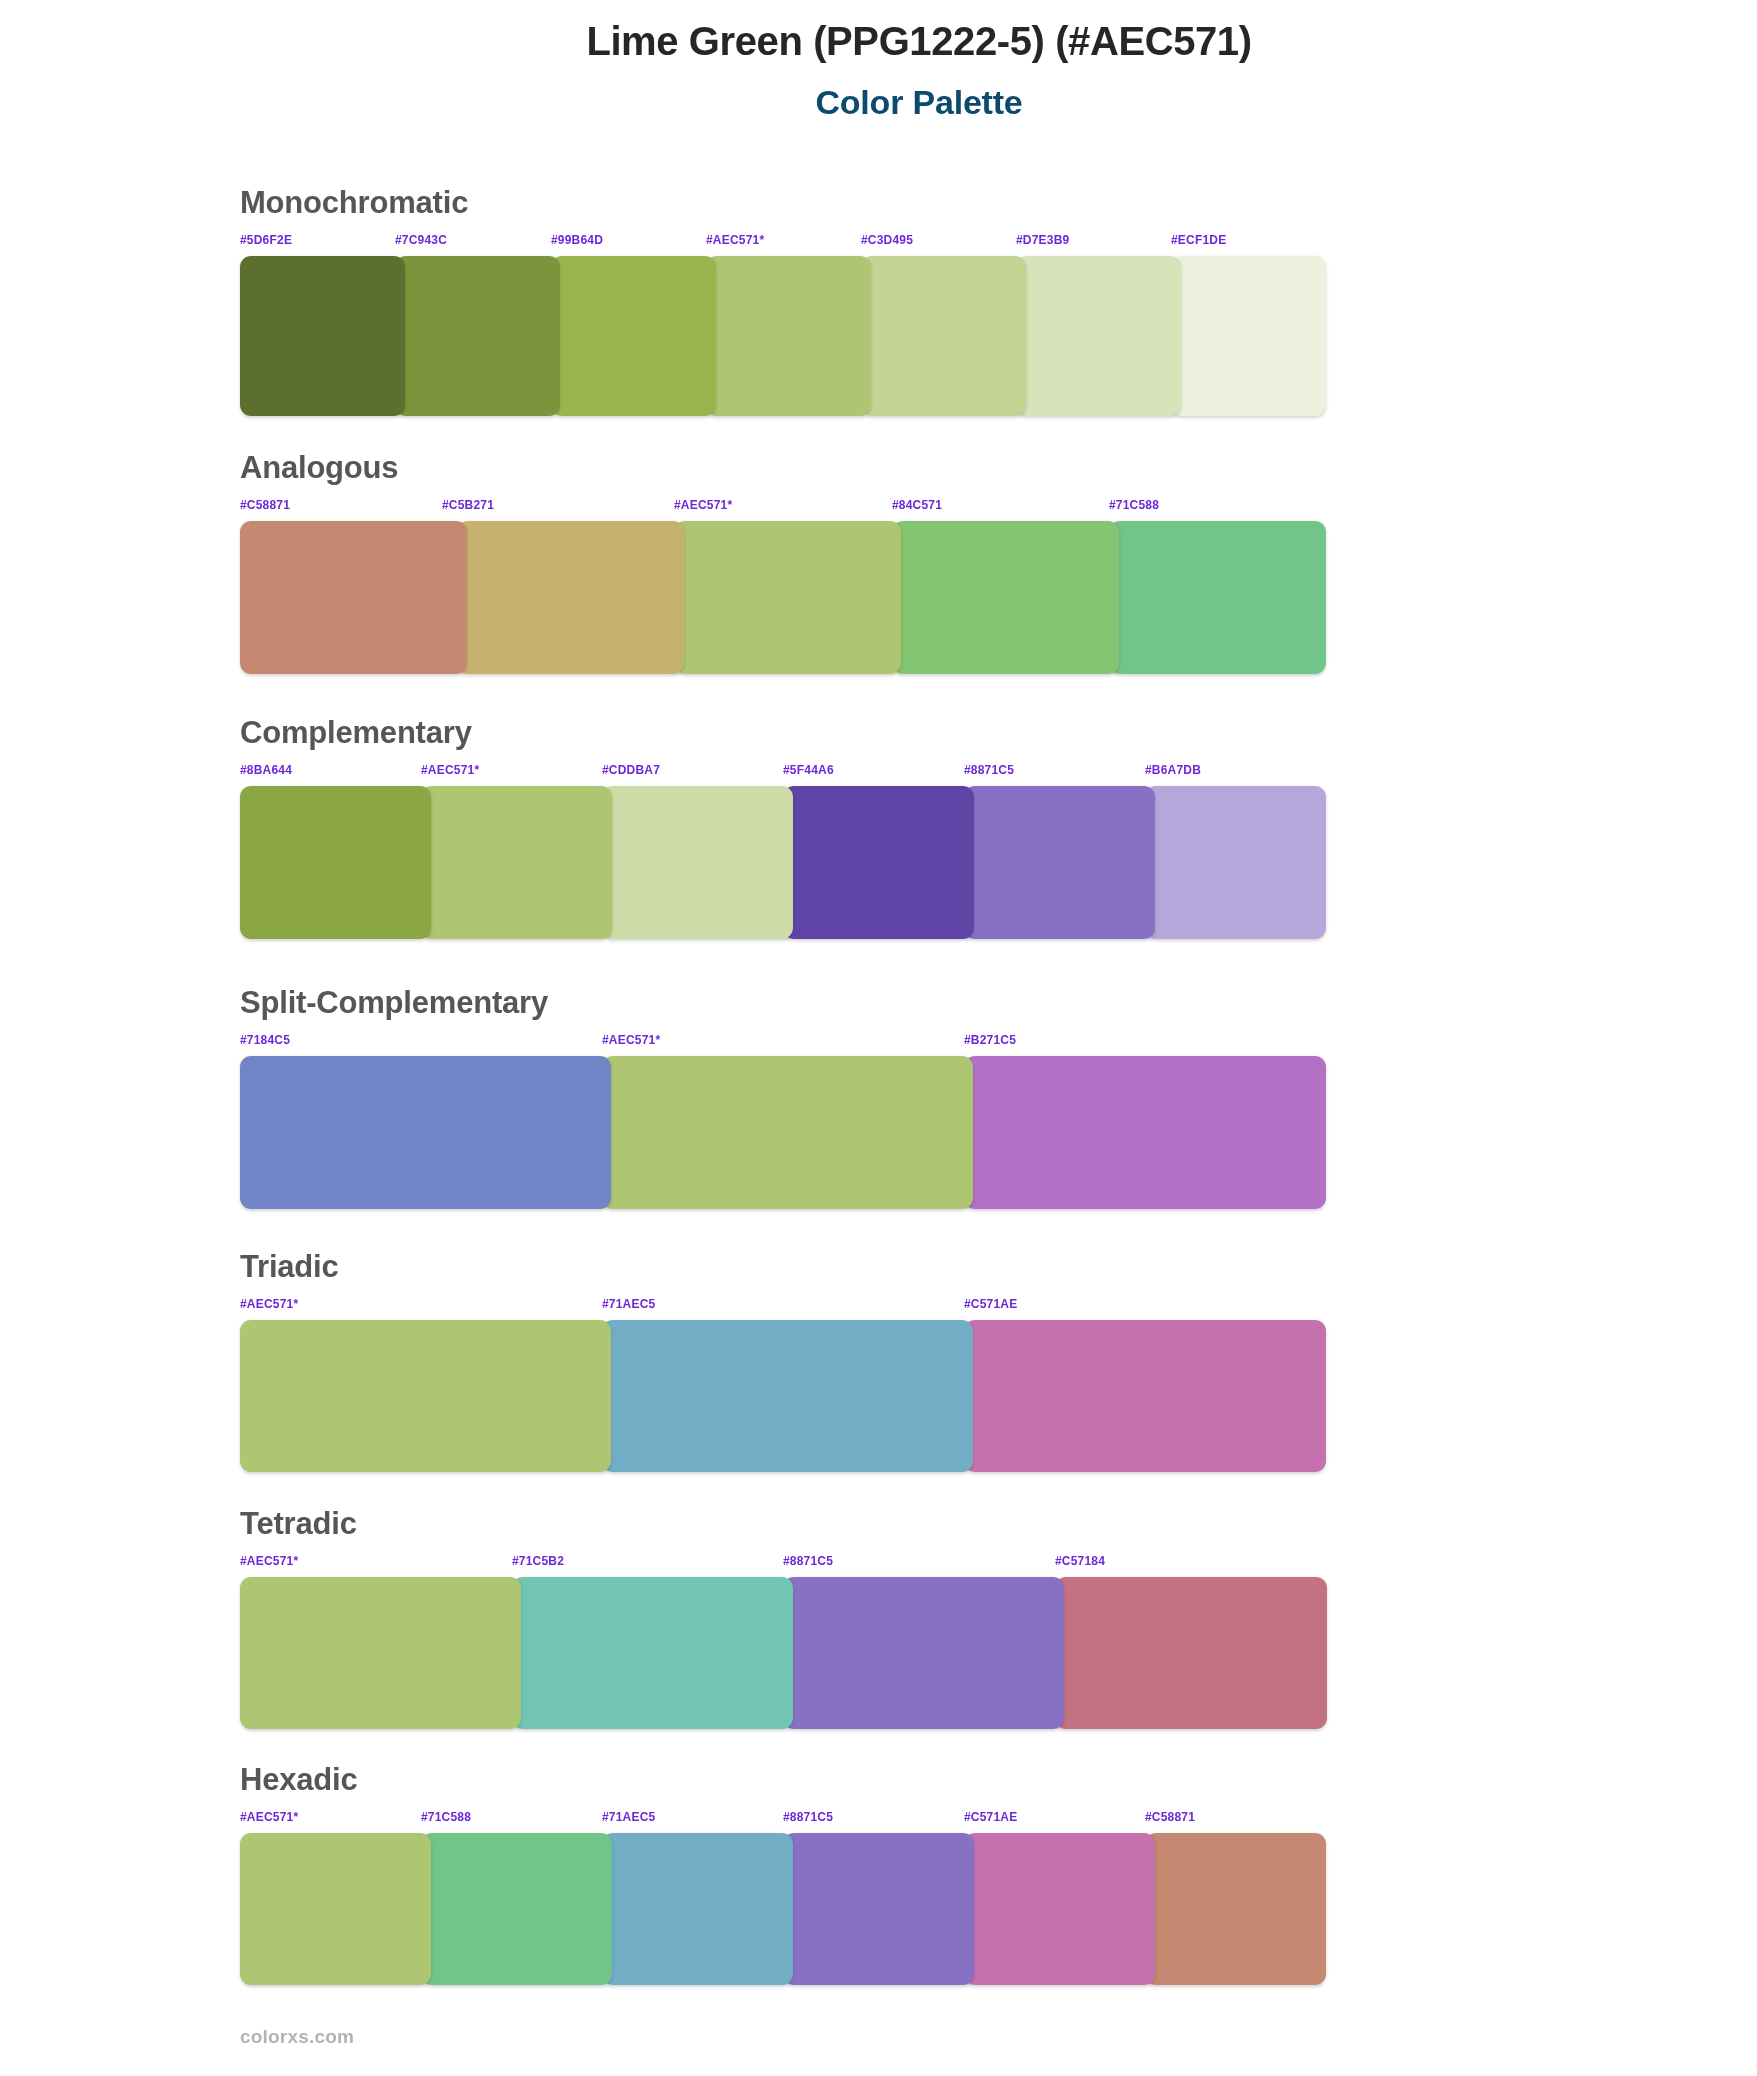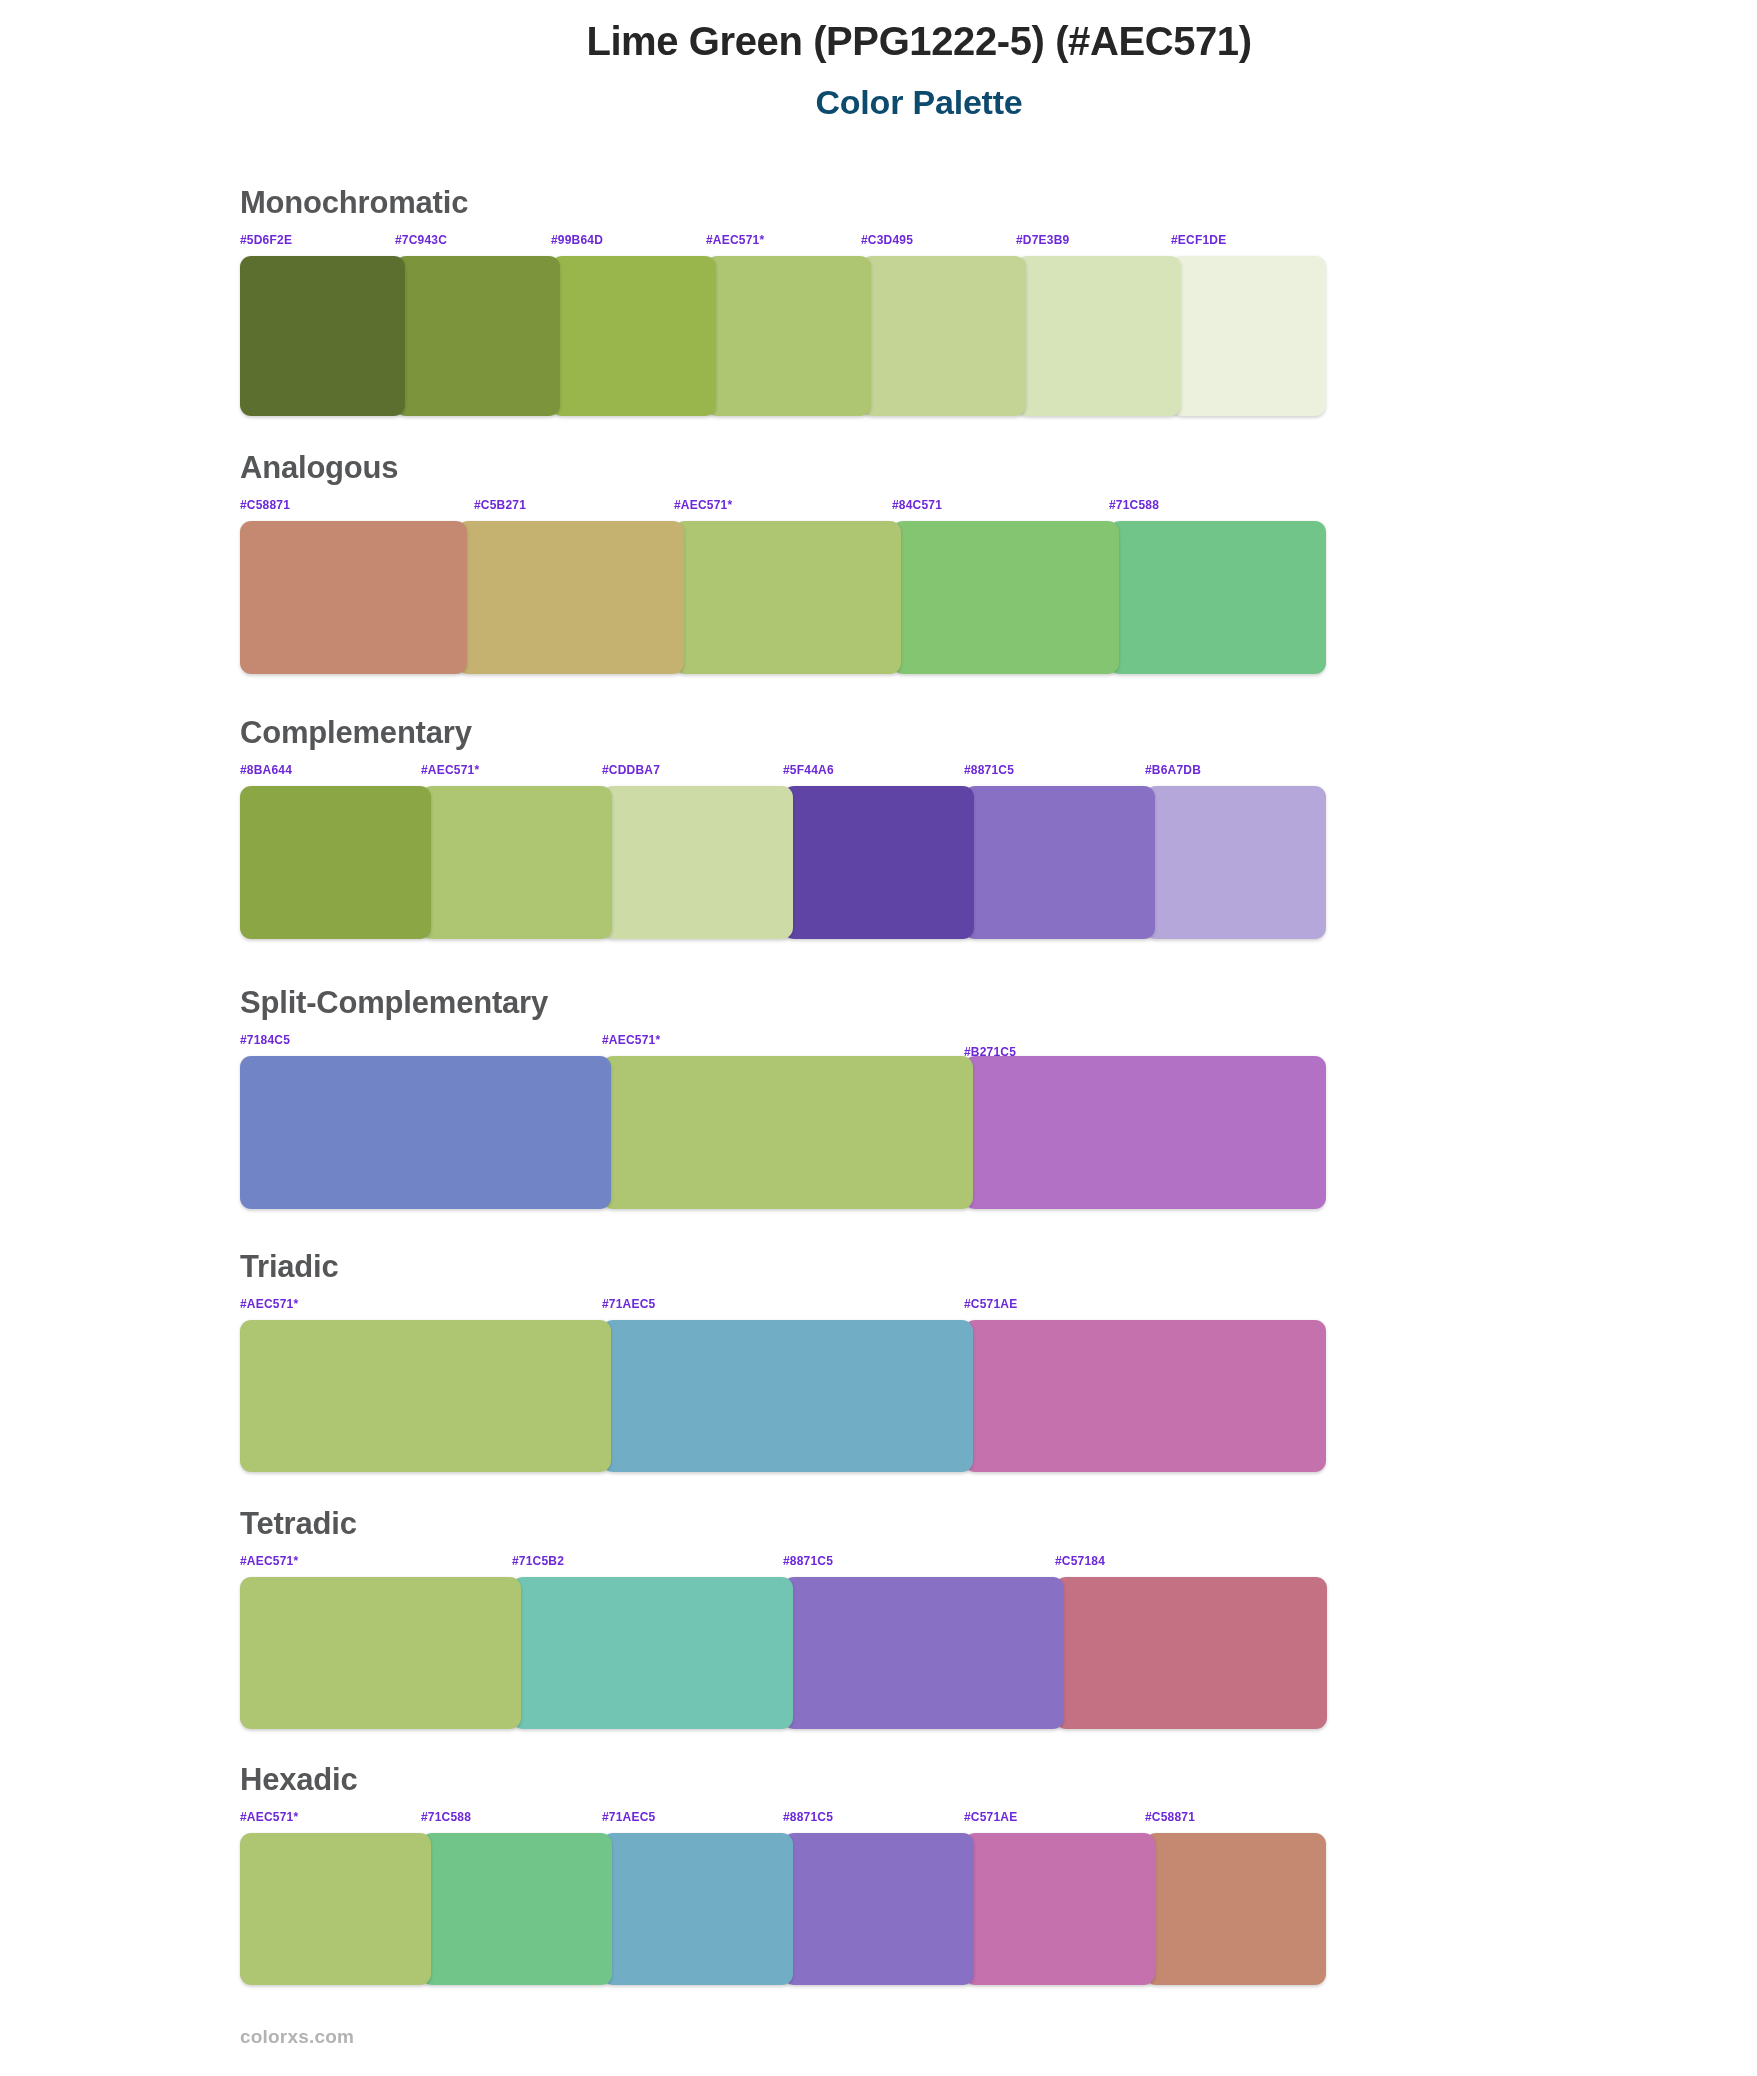--- a/index.html
+++ b/index.html
@@ -145,21 +145,21 @@
           <div class="swatch" style="left: 466px; width: 165px; height: 160px; background: rgb(174, 197, 113); z-index: 4;"></div>
           <div class="swatch" style="left: 621px; width: 165px; height: 160px; background: rgb(195, 212, 149); z-index: 3;"></div>
           <div class="swatch" style="left: 776px; width: 165px; height: 160px; background: rgb(215, 227, 185); z-index: 2;"></div>
           <div class="swatch" style="left: 931px; width: 155px; height: 160px; background: rgb(236, 241, 222); z-index: 1;"></div>
         </div>
       </div>
       <div class="section" style="position: absolute; left: 0px; top: 265px; width: 1757px;">
         <div class="section-heading">Analogous</div>
         <div class="labels">
           <div class="swatch-label" style="left: 0px;">#C58871</div>
-          <div class="swatch-label" style="left: 234px;">#C5B271</div>
+          <div class="swatch-label" style="left: 202px;">#C5B271</div>
           <div class="swatch-label" style="left: 434px;">#AEC571*</div>
           <div class="swatch-label" style="left: 652px;">#84C571</div>
           <div class="swatch-label" style="left: 869px;">#71C588</div>
         </div>
         <div class="swatches" style="height: 153px;">
           <div class="swatch" style="left: 0px; width: 227px; height: 153px; background: rgb(197, 136, 113); z-index: 5;"></div>
           <div class="swatch" style="left: 217px; width: 227px; height: 153px; background: rgb(197, 178, 113); z-index: 4;"></div>
           <div class="swatch" style="left: 434px; width: 227px; height: 153px; background: rgb(174, 197, 113); z-index: 3;"></div>
           <div class="swatch" style="left: 652px; width: 227px; height: 153px; background: rgb(132, 197, 113); z-index: 2;"></div>
           <div class="swatch" style="left: 869px; width: 217px; height: 153px; background: rgb(113, 197, 136); z-index: 1;"></div>
@@ -182,21 +182,21 @@
           <div class="swatch" style="left: 543px; width: 191px; height: 153px; background: rgb(95, 68, 166); z-index: 3;"></div>
           <div class="swatch" style="left: 724px; width: 191px; height: 153px; background: rgb(136, 113, 197); z-index: 2;"></div>
           <div class="swatch" style="left: 905px; width: 181px; height: 153px; background: rgb(182, 167, 219); z-index: 1;"></div>
         </div>
       </div>
       <div class="section" style="position: absolute; left: 0px; top: 800px; width: 1757px;">
         <div class="section-heading">Split-Complementary</div>
         <div class="labels">
           <div class="swatch-label" style="left: 0px;">#7184C5</div>
           <div class="swatch-label" style="left: 362px;">#AEC571*</div>
-          <div class="swatch-label" style="left: 724px; margin-top: 12px;">#B271C5</div>
+          <div class="swatch-label" style="left: 724px;">#B271C5</div>
         </div>
         <div class="swatches" style="height: 153px;">
           <div class="swatch" style="left: 0px; width: 371px; height: 153px; background: rgb(113, 132, 197); z-index: 3;"></div>
           <div class="swatch" style="left: 362px; width: 371px; height: 153px; background: rgb(174, 197, 113); z-index: 2;"></div>
           <div class="swatch" style="left: 724px; width: 362px; height: 153px; background: rgb(178, 113, 197); z-index: 1;"></div>
         </div>
       </div>
       <div class="section" style="position: absolute; left: 0px; top: 1064px; width: 1757px;">
         <div class="section-heading">Triadic</div>
         <div class="labels">

